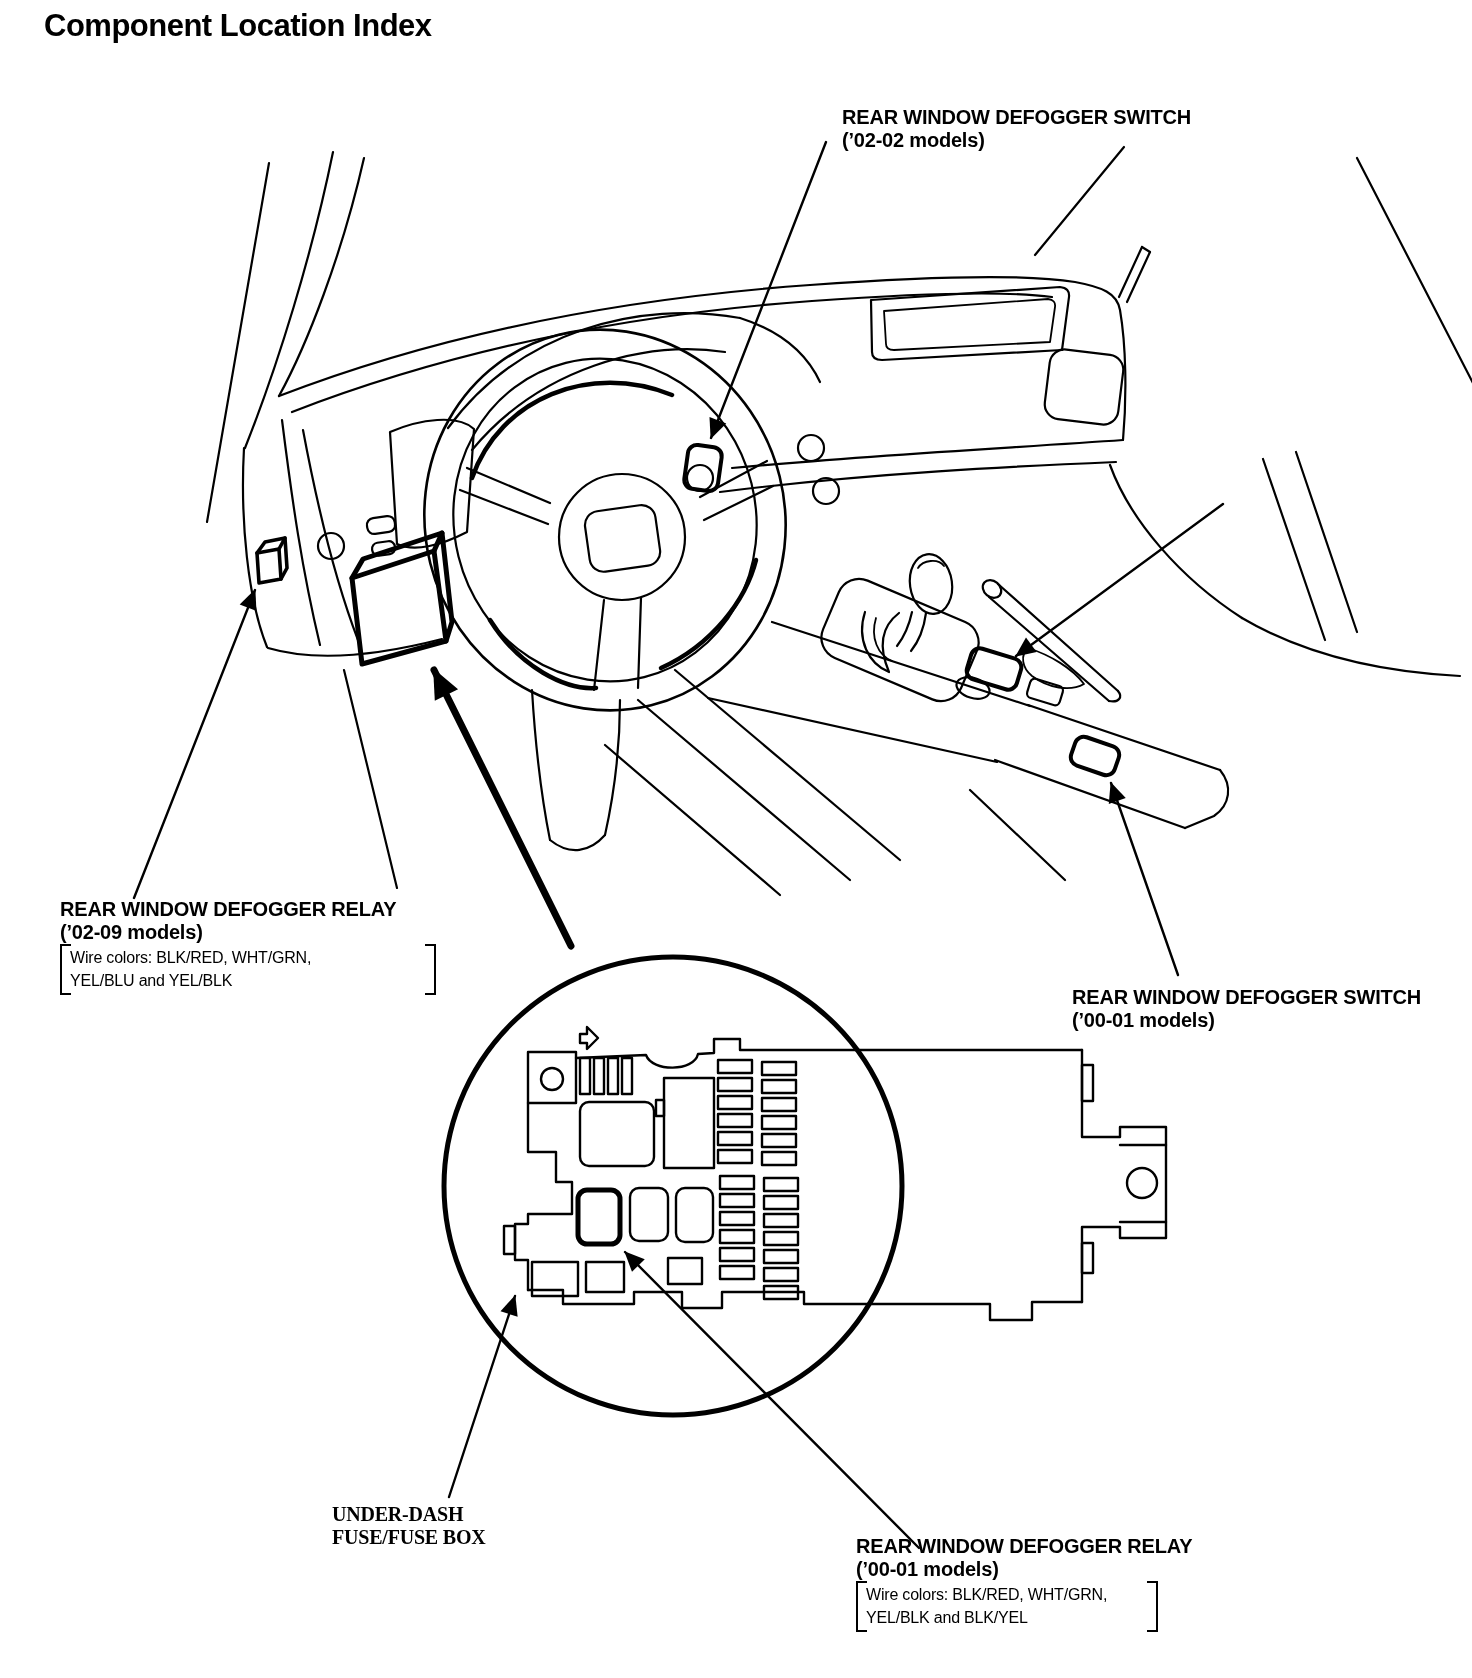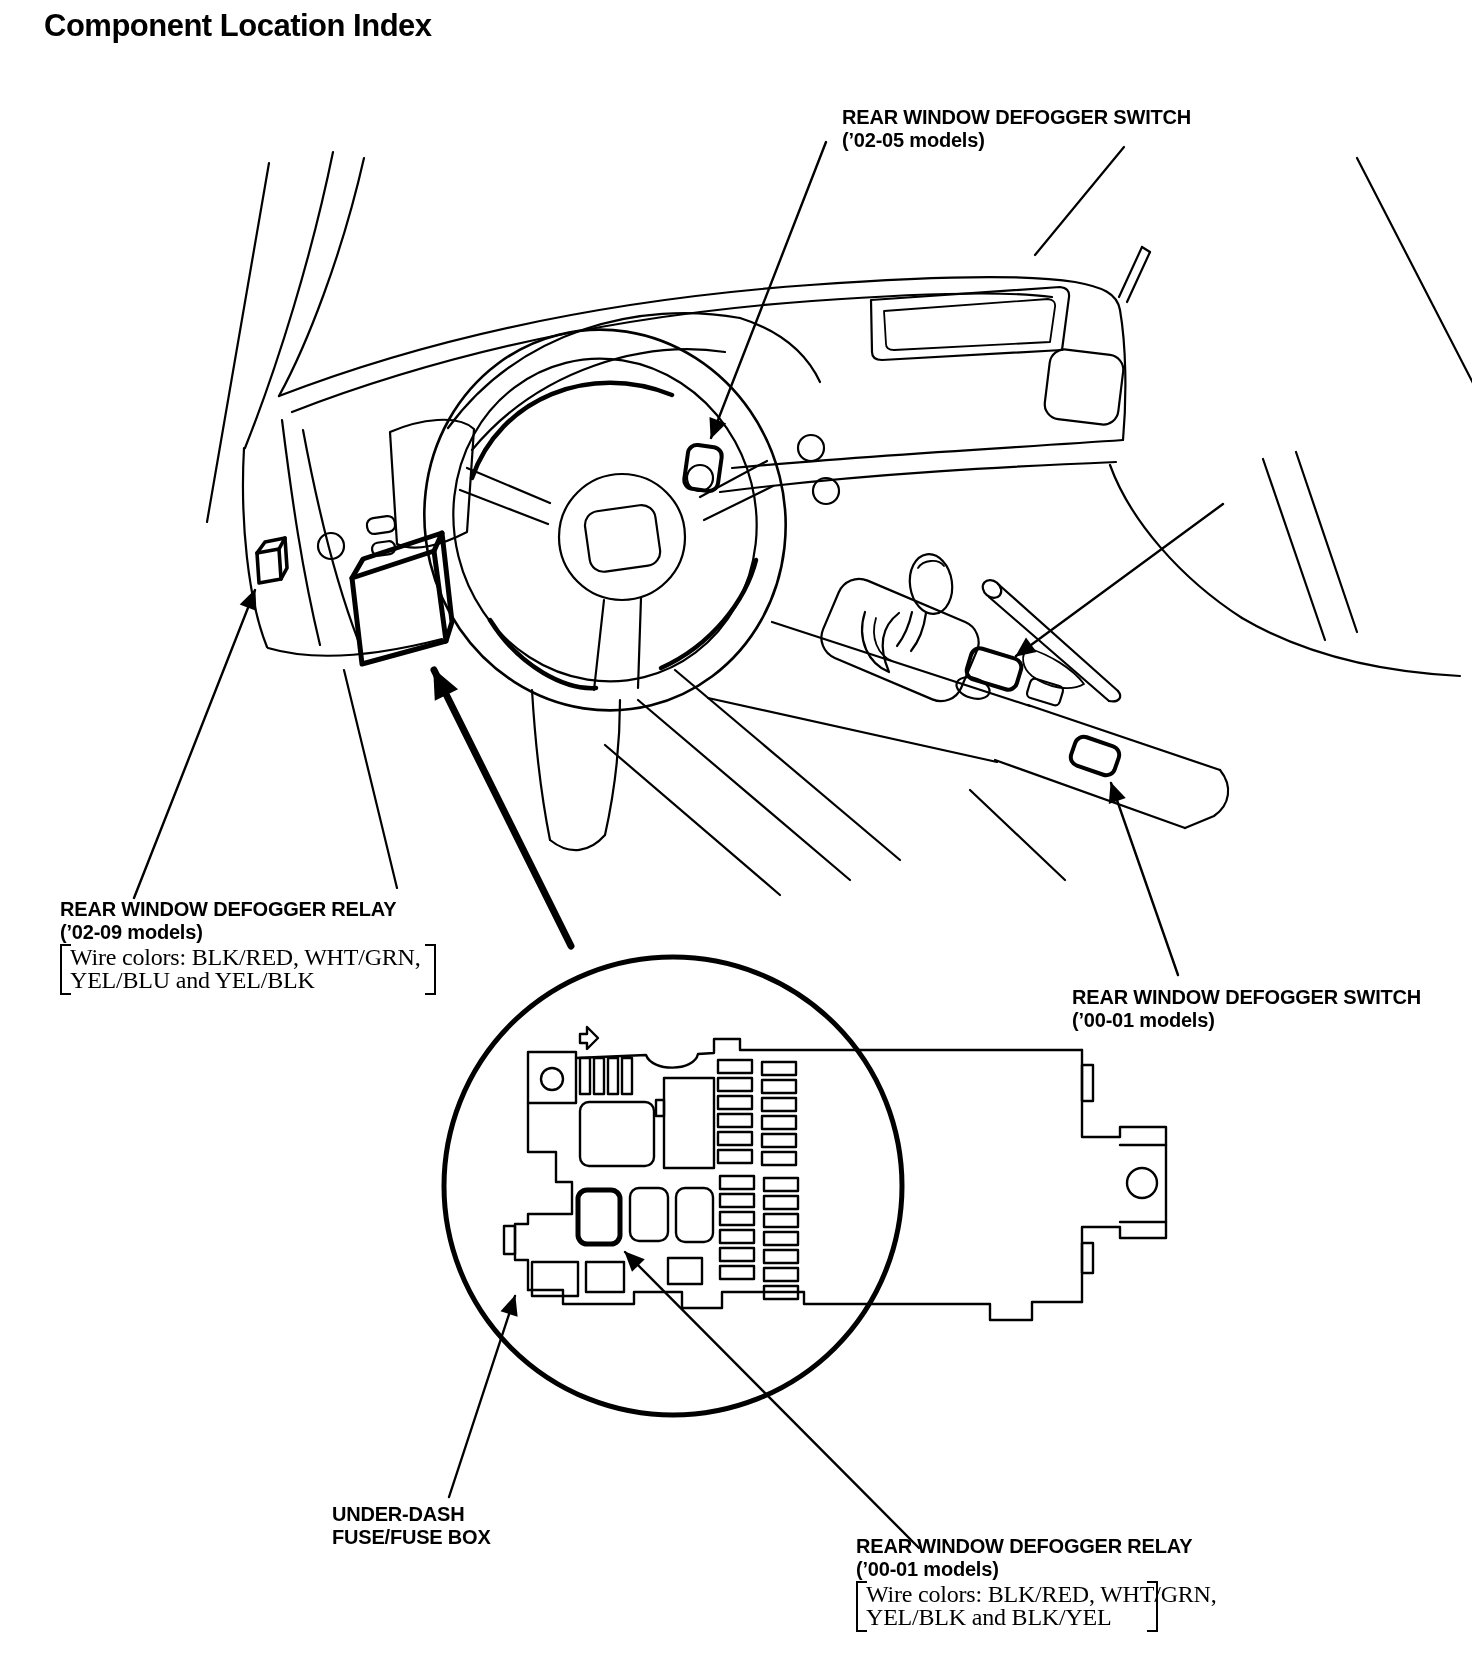--- a/index.html
+++ b/index.html
@@ -8,21 +8,21 @@
     background:#ffffff;
     font-family:"Liberation Sans", sans-serif;
     color:#000;
     position:relative;
     overflow:hidden;
   }
   #stage { position:absolute; inset:0; width:1472px; height:1678px;margin-left:20px; }
   #art { position:absolute; left:0; top:0; }
   .callout { position:absolute; font-weight:700; font-size:20px; line-height:22.5px; letter-spacing:-0.2px; white-space:nowrap; }
   .page-title { position:absolute; left:24px; top:8px; font-weight:700; font-size:31px; letter-spacing:-0.5px; }
-  .wires { position:relative; margin-top:1px; font-weight:400; font-size:24px; line-height:23px; padding:2px 14px 3px 10px;font-family:Liberation Serif, serif; }
+  .wires { position:relative; margin-top:1px; font-weight:400; font-size:16px; line-height:23px; padding:2px 14px 3px 10px; }
   .brk { position:absolute; top:0; bottom:0; width:9px; }
   .brk.l { left:0;  border-left:2.5px solid #000; border-top:2.5px solid #000; border-bottom:2.5px solid #000; }
   .brk.r { right:0; border-right:2.5px solid #000; border-top:2.5px solid #000; border-bottom:2.5px solid #000; }
   .w-wide   { width:352px; }
   .w-narrow { width:278px; }
   svg * { vector-effect:none; }
 </style>
 </head>
 <body>
 
@@ -237,41 +237,41 @@
       <rect x="744" y="1250" width="34" height="13"></rect>
       <rect x="744" y="1268" width="34" height="13"></rect>
       <rect x="744" y="1286" width="34" height="13"></rect>
     </g>
   </svg>
 
   <div class="page-title">Component Location Index</div>
 
   <div class="callout" style="left:822px; top:106px;">
     <div>REAR WINDOW DEFOGGER SWITCH</div>
-    <div>(’02-05 models)</div>
+    <div>(’02-02 models)</div>
   </div>
 
 
   <div class="callout" style="left:40px; top:898px;">
     <div>REAR WINDOW DEFOGGER RELAY</div>
     <div>(’02-09 models)</div>
     <div class="wires w-wide">
       <span class="brk l"></span>
       <div>Wire colors: BLK/RED, WHT/GRN,</div>
       <div>YEL/BLU and YEL/BLK</div>
       <span class="brk r"></span>
     </div>
   </div>
 
   <div class="callout" style="left:1052px; top:986px;">
     <div>REAR WINDOW DEFOGGER SWITCH</div>
     <div>(’00-01 models)</div>
   </div>
 
-  <div class="callout" style="left:312px; top:1503px;">
+  <div class="callout" style="left:312px; top:1503px;font-family:Liberation Serif, serif;">
     <div>UNDER-DASH</div>
     <div>FUSE/FUSE BOX</div>
   </div>
 
   <div class="callout" style="left:836px; top:1535px;">
     <div>REAR WINDOW DEFOGGER RELAY</div>
     <div>(’00-01 models)</div>
     <div class="wires w-narrow">
       <span class="brk l"></span>
       <div>Wire colors: BLK/RED, WHT/GRN,</div>

